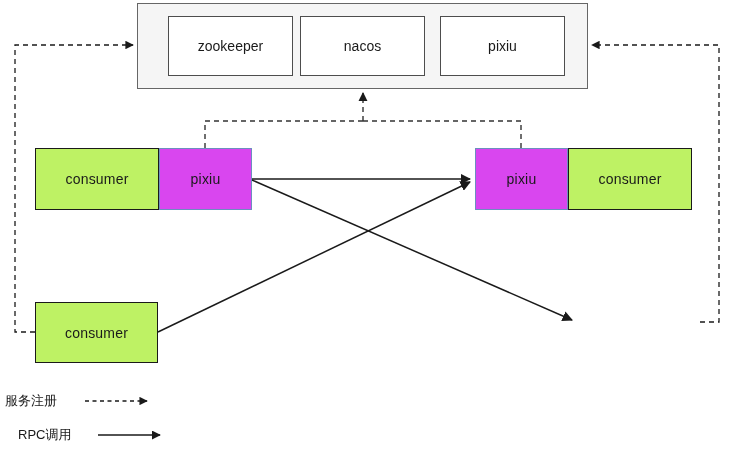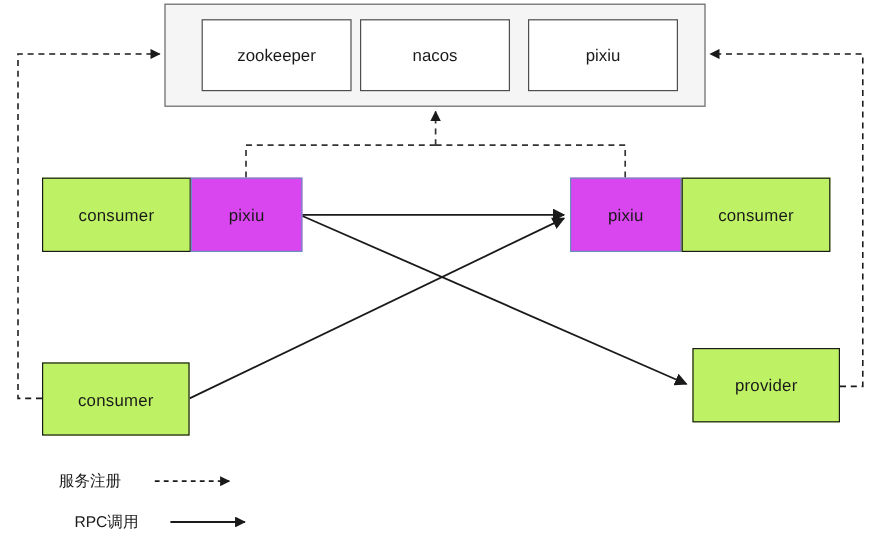--- a/index.html
+++ b/index.html
@@ -66,21 +66,20 @@
   .legend-row {
     position: absolute;
     display: flex;
     align-items: center;
     font-size: 13px;
     color: #1a1a1a;
   }
   .legend-label {
     width: 78px;
     white-space: nowrap;
-    margin-left: 44px;
   }
   .legend-swatch {
     width: 74px;
     height: 14px;
   }
 </style>
 </head>
 <body>
 
 <div id="canvas">
@@ -133,23 +132,20 @@
     <span>pixiu</span>
   </div>
   <div class="node" style="left:568px; top:148px; width:124px; height:62px;">
     <span>consumer</span>
   </div>
 
   <div class="node" style="left:35px; top:302px; width:123px; height:61px;">
     <span>consumer</span>
   </div>
 
-  <div class="node" style="left:577px; top:290px; width:123px; height:62px;">
-    <span>provider</span>
-  </div>
 
   <div class="legend-row" style="left:5px; top:392px;">
     <span class="legend-label">服务注册</span>
     <span class="legend-swatch">
       <svg width="74" height="14" viewBox="0 0 74 14">
         <defs>
           <marker id="lg-arrow-dash" viewBox="0 0 10 10" refX="9" refY="5" markerWidth="6" markerHeight="6" orient="auto-start-reverse">
             <path d="M 0 0 L 10 5 L 0 10 z" fill="#1a1a1a"></path>
           </marker>
         </defs>

